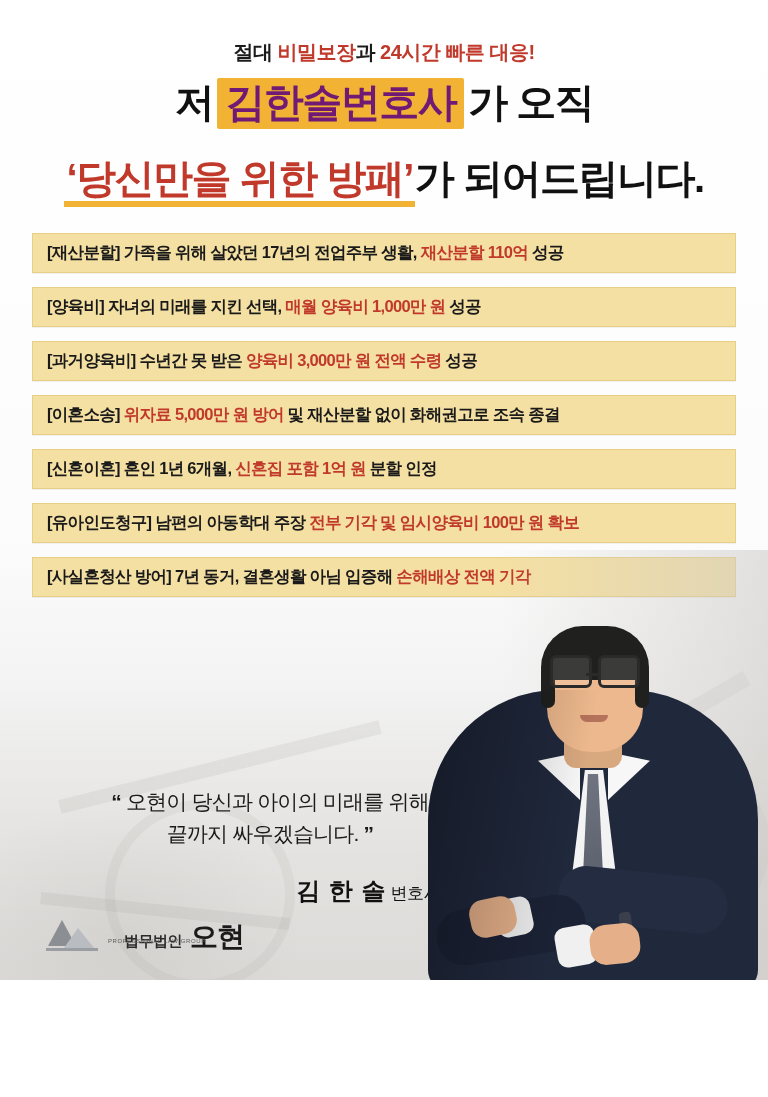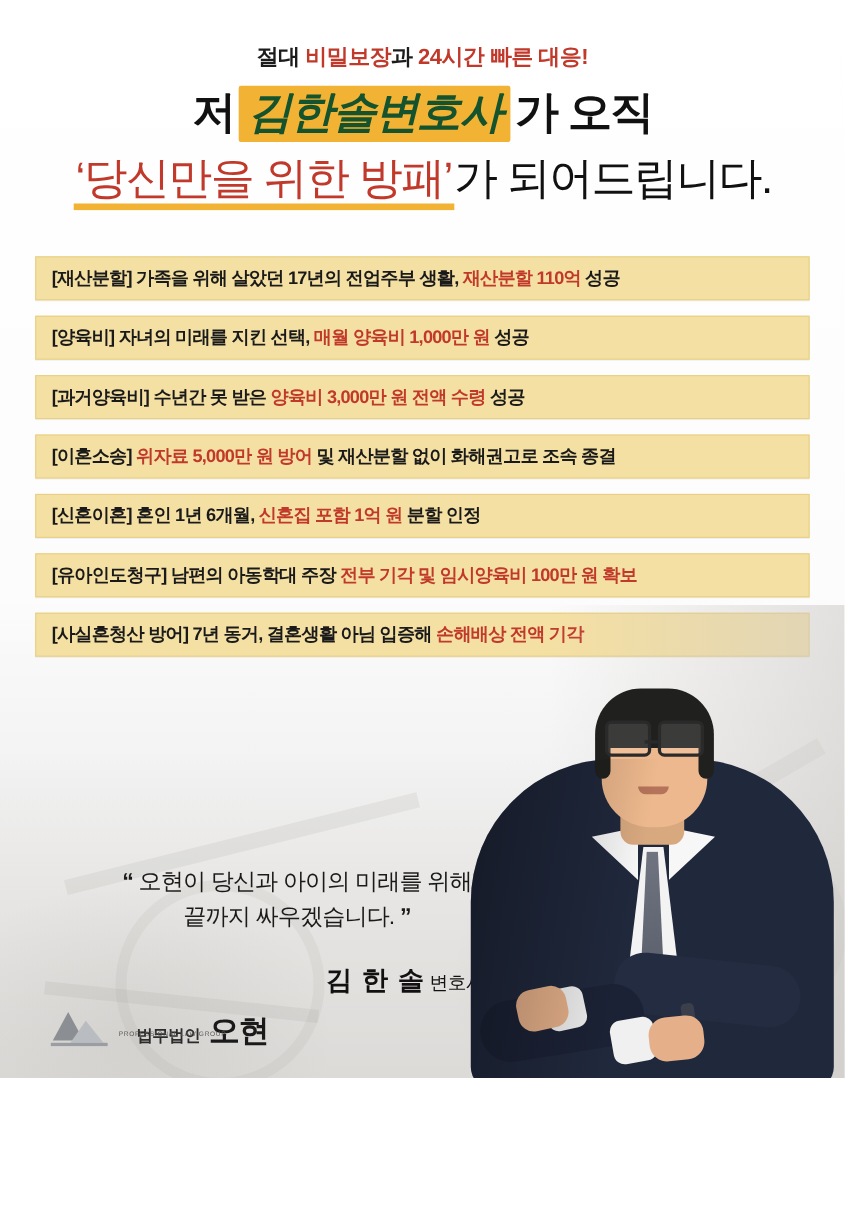--- a/index.html
+++ b/index.html
@@ -69,30 +69,29 @@
     font-size: 40px;
     font-weight: bold;
     color: #111111;
     letter-spacing: -1.5px;
     line-height: 1.15;
     white-space: nowrap;
   }
   .headline1 .namebox {
     display: inline-block;
     background: #f2b233;
-    color: #14532d;
+    color: #701a75;
     padding: 1px 8px 4px 8px;
     margin: 0 4px;
     border-radius: 2px;
-    font-style: italic;
   }
   .headline2 {
-    margin-top: 10px;
+    margin-top: 26px;
     font-size: 40px;
-    font-weight: normal;
+    font-weight: bold;
     color: #111111;
     letter-spacing: -1.5px;
     line-height: 1.15;
     white-space: nowrap;
   }
   .headline2 .quoted {
     color: #c0392b;
     position: relative;
     display: inline-block;
     padding: 0 2px;

